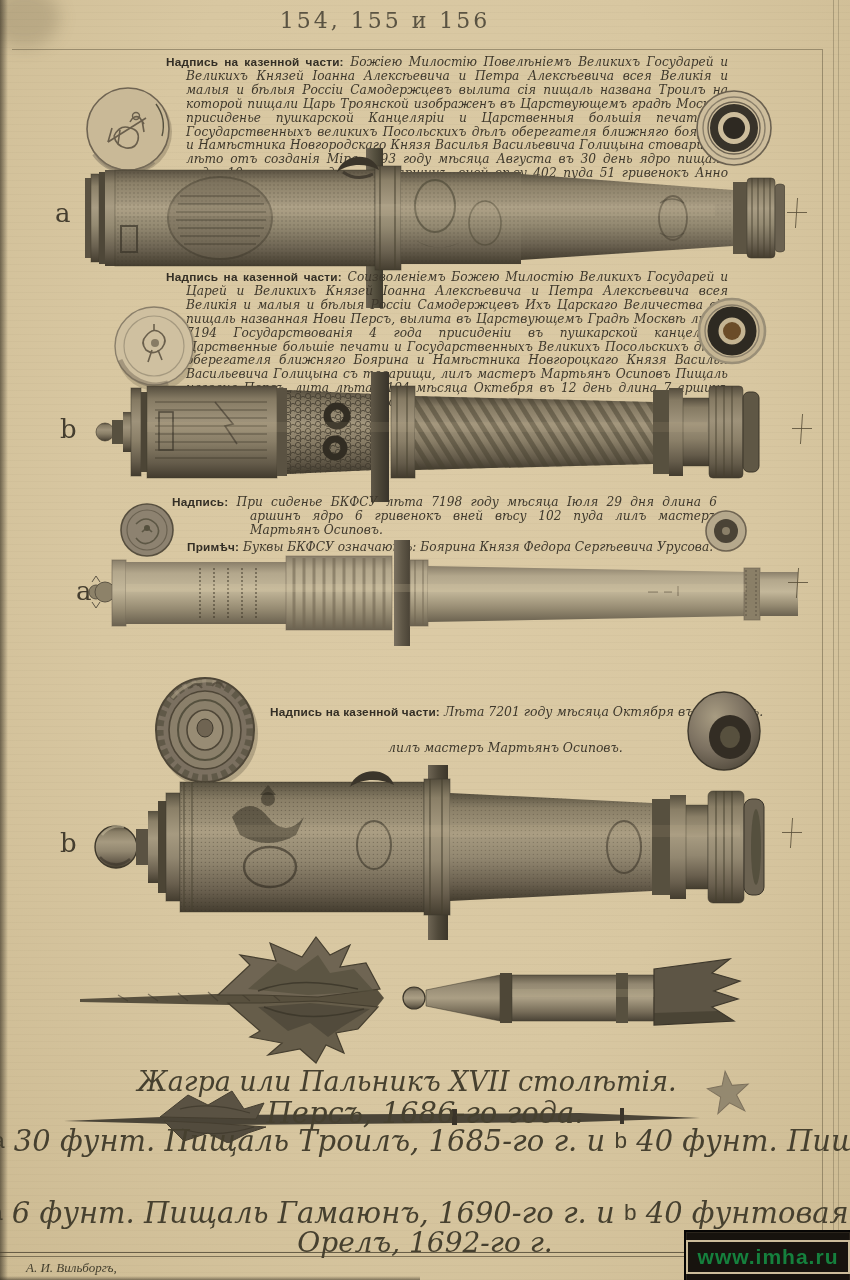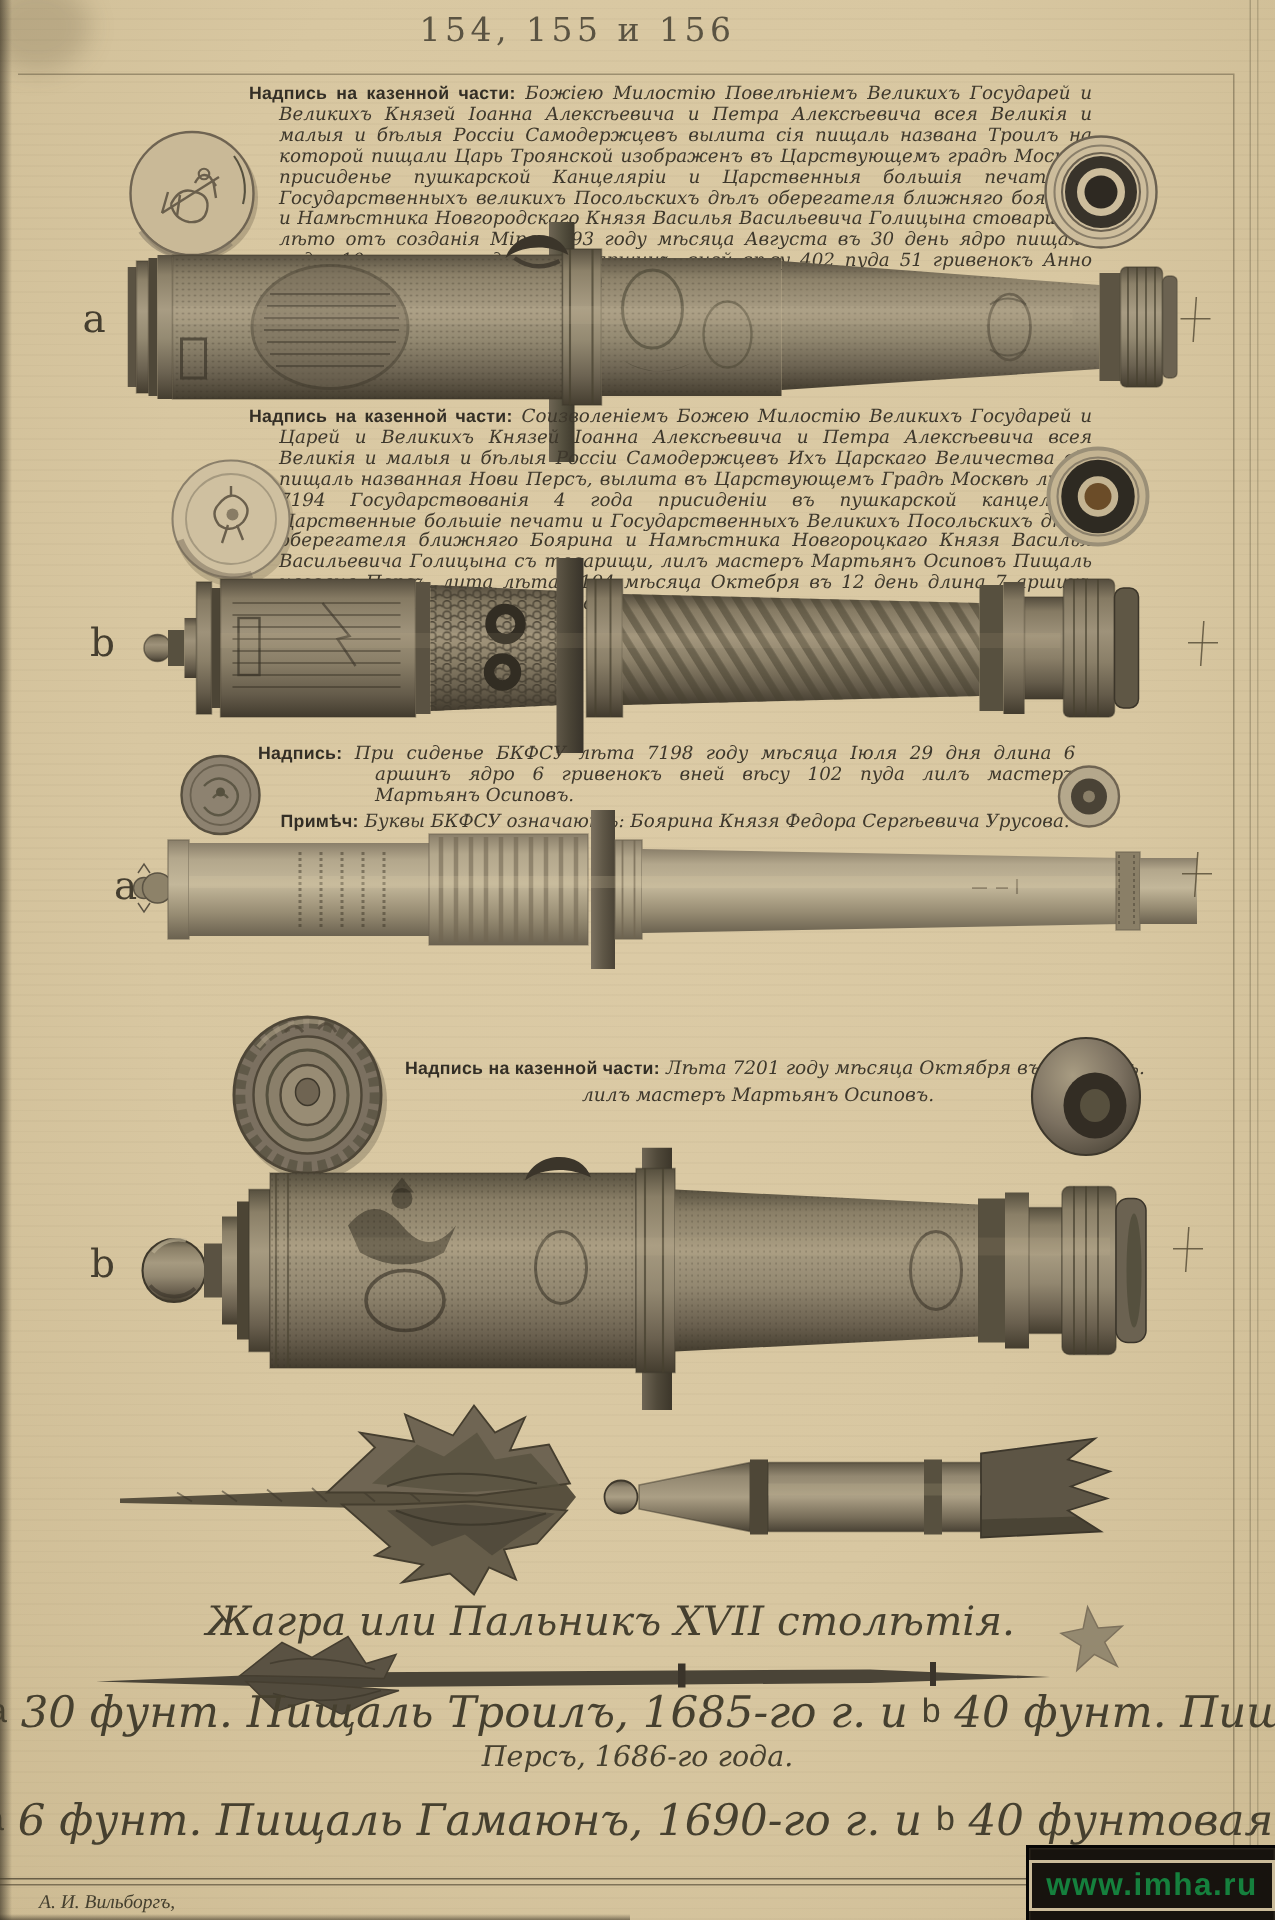--- a/index.html
+++ b/index.html
@@ -313,21 +313,21 @@
       <ellipse cx="55" cy="58" rx="18" ry="20" fill="#988c74" stroke="#4e4637" stroke-width="1.6"></ellipse>
       <ellipse cx="55" cy="56" rx="8" ry="9" fill="#6f6452" stroke="#3e382c"></ellipse>
       <path d="M22 26 A45 48 0 0 1 66 10" stroke="#b0a489" stroke-width="3" fill="none" opacity=".6"></path>
       <path d="M40 16 q6 -8 12 0 M62 14 q6 -8 12 2" stroke="#4e4637" stroke-width="2" fill="none" opacity=".7"></path>
     </svg>
   </div>
 
   <div class="abs b4line" style="left:270px;top:704px;">
     <span class="lbl">Надпись на казенной части:</span><span> Лѣта 7201 году мѣсяца Октября въ 13-й день.</span>
   </div>
-  <div class="abs b4line" style="left:388px;top:722px;">лилъ мастеръ Мартьянъ Осиповъ.</div>
+  <div class="abs b4line" style="left:388px;top:740px;">лилъ мастеръ Мартьянъ Осиповъ.</div>
 
   <div class="abs" style="left:684px;top:688px;">
     <svg width="80" height="86" viewBox="0 0 80 86">
       <defs>
         <radialGradient id="c4ball" cx=".38" cy=".32" r=".8">
           <stop offset="0" stop-color="#a89c82"></stop>
             <stop offset=".55" stop-color="#7b7060"></stop>
             <stop offset="1" stop-color="#4a4336"></stop>
         </radialGradient>
       </defs>
@@ -442,23 +442,24 @@
       <rect x="560" y="25" width="4" height="16" fill="#3a342a"></rect>
       <path d="M100 34 L128 12 L148 22 L172 8 L184 26 L204 20 L196 36 Z" fill="#5a5243" stroke="#453e30" stroke-width="1"></path>
       <path d="M104 38 L124 58 L148 50 L168 60 L188 50 L206 44 L150 40 Z" fill="#524b3d" stroke="#453e30" stroke-width="1"></path>
       <path d="M120 26 q30 -8 70 4 M122 46 q34 10 72 -2" stroke="#3c362a" stroke-width="1.2" fill="none" opacity=".7"></path>
     </svg>
   </div>
 
   <div class="abs script cap-center" style="top:1124px;font-size:29px;transform:translateX(-8px);">
     <span class="caplet">a</span><span> 30 фунт. Пищаль Троилъ, 1685-го г. и </span><span class="caplet">b</span><span> 40 фунт. Пищаль</span>
   </div>
-  <div class="abs script cap-center" style="top:1160px;font-size:19px;">Персъ, 1686-го года.</div>
+  <div class="abs script cap-center" style="top:1096px;font-size:29px;">Персъ, 1686-го года.</div>
   <div class="abs script cap-center" style="top:1196px;font-size:29px;transform:translateX(-10px);">
     <span class="caplet">a</span><span> 6 фунт. Пищаль Гамаюнъ, 1690-го г. и </span><span class="caplet">b</span><span> 40 фунтовая Пушка</span>
   </div>
+  <div class="abs script cap-center" style="top:1226px;font-size:28px;">Орелъ, 1692-го г.</div>
 
   <div class="abs printer" style="left:26px;top:1260px;font-family:Liberation Serif, serif;">А. И. Вильборгъ,</div>
   <div class="abs wm">
     <div class="wm-in">www.imha.ru</div>
   </div>
 
 </div>
 
 </body></html>

